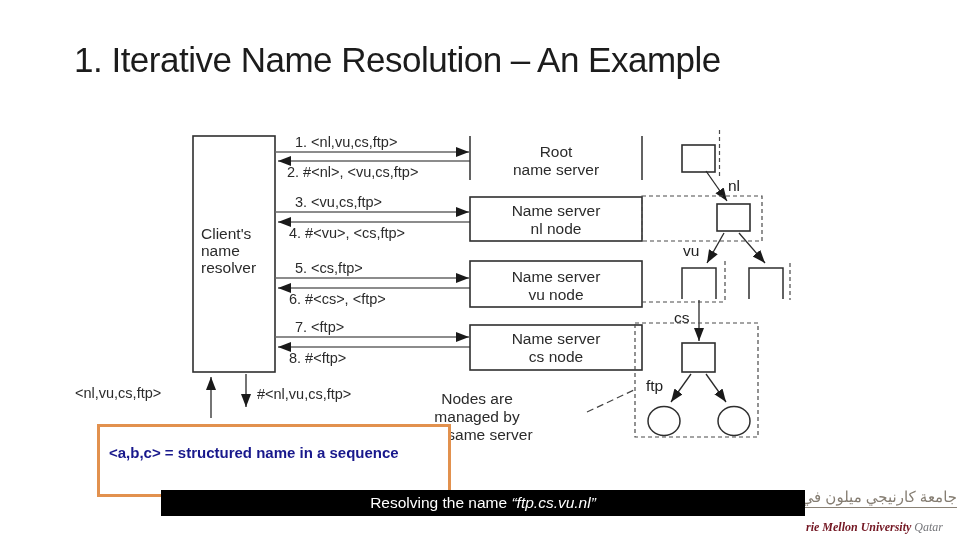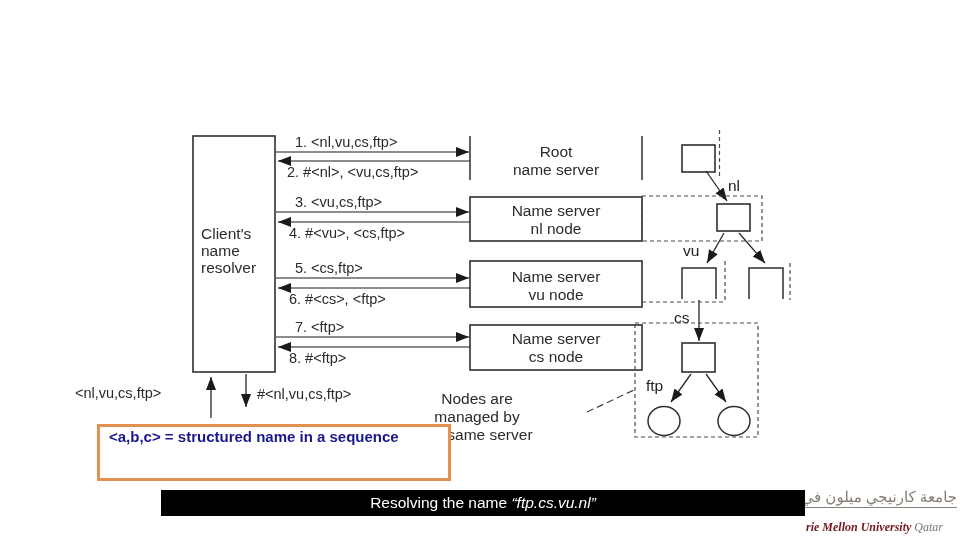--- a/index.html
+++ b/index.html
@@ -13,41 +13,42 @@
   .d-box{stroke:#2f2f2f;stroke-width:1.6;fill:#fff;}
   .d-open{stroke:#2f2f2f;stroke-width:1.5;fill:none;}
   .d-dash{stroke:#4a4a4a;stroke-width:1.2;fill:none;stroke-dasharray:4 3;}
   .g-arrow{stroke:#2a2a2a;stroke-width:1.3;fill:none;}
   .d-label{font-family:"Liberation Sans",sans-serif;font-size:14.5px;fill:#2b2b2b;}
   .d-box-label{font-family:"Liberation Sans",sans-serif;font-size:15.5px;fill:#2b2b2b;text-anchor:middle;}
   .d-client-label{font-family:"Liberation Sans",sans-serif;font-size:15.5px;fill:#2b2b2b;}
   .d-node-label{font-family:"Liberation Sans",sans-serif;font-size:15.5px;fill:#222;}
   
   .legend-box{position:absolute;left:97px;top:424px;width:339px;height:51px;background:#fff;
-              border:3px solid #e2914e;padding:0 0 0 9px;box-sizing:content-box;}
+              border:3px solid #e2914e;padding:16px 0 0 9px;box-sizing:content-box;}
   .legend-line{font-size:15px;font-weight:bold;color:#18188c;line-height:20px;white-space:nowrap;}
   
   .footer-bar{position:absolute;left:161px;top:490px;width:644px;height:26px;background:#000;
               display:flex;align-items:center;justify-content:center;}
   .footer-text{color:#fff;font-size:15.5px;white-space:nowrap;}
   .footer-name{font-style:italic;}
   
   .logo{position:absolute;left:805px;top:486px;width:155px;height:54px;background:#fff;overflow:hidden;}
   .logo-ar{position:absolute;right:3px;top:2px;font-size:15px;color:#857d72;white-space:nowrap;
            direction:rtl;border-bottom:1px solid #8a8276;padding-bottom:1px;}
   .logo-en{position:absolute;right:17px;bottom:5px;font-family:"Liberation Serif",serif;
            font-size:12px;white-space:nowrap;font-style:italic;}
   .logo-en .maroon{color:#731622;font-weight:bold;}
   .logo-en .gray{color:#75767a;}
 </style>
 </head>
 <body>
 
 <div class="slide">
 
+  <div class="title">1. Iterative Name Resolution – An Example</div>
 
   <svg class="diagram" width="960" height="540" viewBox="0 0 960 540">
     <defs>
       <marker id="ah" markerUnits="userSpaceOnUse" markerWidth="14" markerHeight="11" refX="13" refY="5" orient="auto">
         <path d="M0,0 L13,5 L0,10 Z" fill="#1a1a1a"></path>
       </marker>
     </defs>
 
     <g>
       <rect class="d-box" x="193" y="136" width="82" height="236"></rect>

